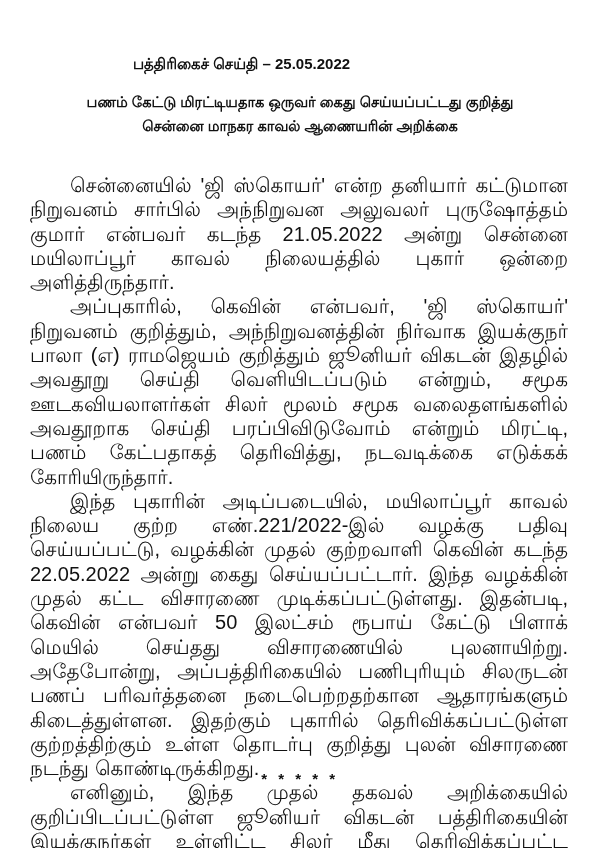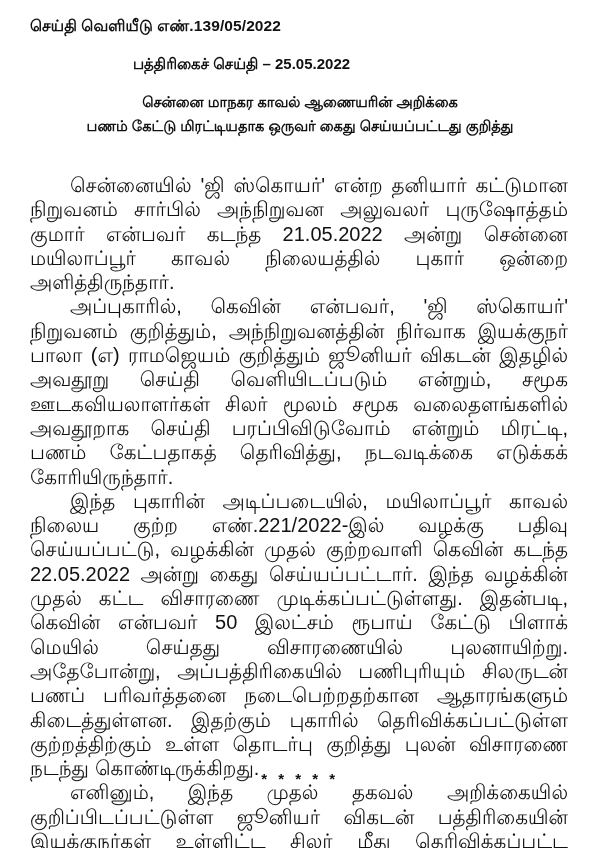--- a/index.html
+++ b/index.html
@@ -80,27 +80,26 @@
     font-size: 15px;
     font-weight: bold;
     letter-spacing: 3.5px;
   }
 </style>
 </head>
 <body>
 
 <div class="page">
 
-  <div class="release-no">செய்தி வெளியீடு எண்.139/05/2022</div>
 
   <div class="press-date">பத்திரிகைச் செய்தி – 25.05.2022</div>
 
   <div class="doc-title">
+    <span class="tline">பணம் கேட்டு மிரட்டியதாக ஒருவர் கைது செய்யப்பட்டது குறித்து</span>
     <span class="tline">சென்னை மாநகர காவல் ஆணையரின் அறிக்கை</span>
-    <span class="tline">பணம் கேட்டு மிரட்டியதாக ஒருவர் கைது செய்யப்பட்டது குறித்து</span>
   </div>
 
   <div class="body-area">
     <p class="para">சென்னையில் 'ஜி ஸ்கொயர்' என்ற தனியார் கட்டுமான நிறுவனம் சார்பில் அந்நிறுவன அலுவலர் புருஷோத்தம் குமார் என்பவர் கடந்த 21.05.2022 அன்று சென்னை மயிலாப்பூர் காவல் நிலையத்தில் புகார் ஒன்றை அளித்திருந்தார்.</p>
     <p class="para">அப்புகாரில், கெவின் என்பவர், 'ஜி ஸ்கொயர்' நிறுவனம் குறித்தும், அந்நிறுவனத்தின் நிர்வாக இயக்குநர் பாலா (எ) ராமஜெயம் குறித்தும் ஜூனியர் விகடன் இதழில் அவதூறு செய்தி வெளியிடப்படும் என்றும், சமூக ஊடகவியலாளர்கள் சிலர் மூலம் சமூக வலைதளங்களில் அவதூறாக செய்தி பரப்பிவிடுவோம் என்றும் மிரட்டி, பணம் கேட்பதாகத் தெரிவித்து, நடவடிக்கை எடுக்கக் கோரியிருந்தார்.</p>
     <p class="para">இந்த புகாரின் அடிப்படையில், மயிலாப்பூர் காவல் நிலைய குற்ற எண்.221/2022-இல் வழக்கு பதிவு செய்யப்பட்டு, வழக்கின் முதல் குற்றவாளி கெவின் கடந்த 22.05.2022 அன்று கைது செய்யப்பட்டார். இந்த வழக்கின் முதல் கட்ட விசாரணை முடிக்கப்பட்டுள்ளது. இதன்படி, கெவின் என்பவர் 50 இலட்சம் ரூபாய் கேட்டு பிளாக் மெயில் செய்தது விசாரணையில் புலனாயிற்று. அதேபோன்று, அப்பத்திரிகையில் பணிபுரியும் சிலருடன் பணப் பரிவர்த்தனை நடைபெற்றதற்கான ஆதாரங்களும் கிடைத்துள்ளன. இதற்கும் புகாரில் தெரிவிக்கப்பட்டுள்ள குற்றத்திற்கும் உள்ள தொடர்பு குறித்து புலன் விசாரணை நடந்து கொண்டிருக்கிறது.</p>
     <p class="para">எனினும், இந்த முதல் தகவல் அறிக்கையில் குறிப்பிடப்பட்டுள்ள ஜூனியர் விகடன் பத்திரிகையின் இயக்குநர்கள் உள்ளிட்ட சிலர் மீது தெரிவிக்கப்பட்ட குற்றச்சாட்டுகளுக்கு ஆதாரம் இல்லை என்பதும் தெரியவந்துள்ளது. அதன்படி இவர்களின் பெயர்களை முதல் தகவல் அறிக்கையிலிருந்து நீக்கிட உரிய நடவடிக்கைகள் எடுக்கப்பட்டு வருகின்றன. மேலும் கிடைத்துள்ள ஆதாரங்களின் அடிப்படையில் இந்த வழக்கு விசாரணை தொடர்ந்து நடைபெற்று வருகிறது.</p>
   </div>
 
   <div class="stars">* * * * *</div>

